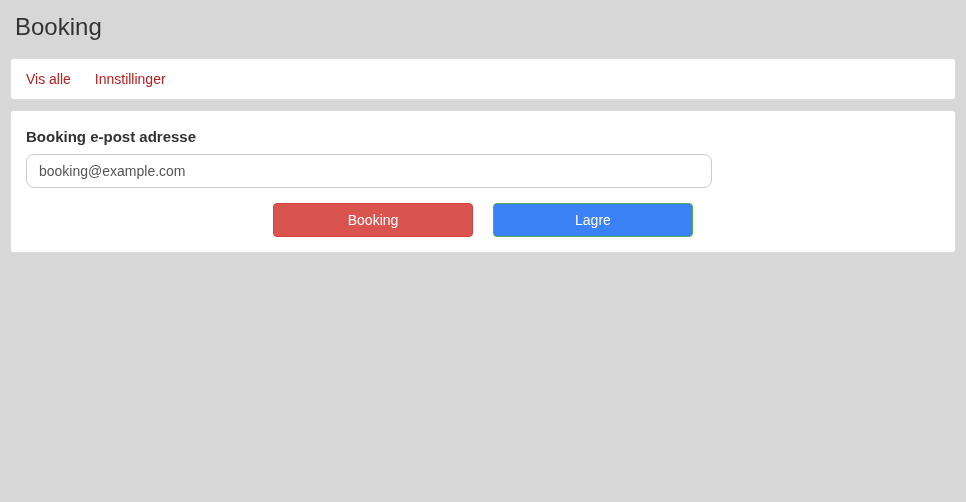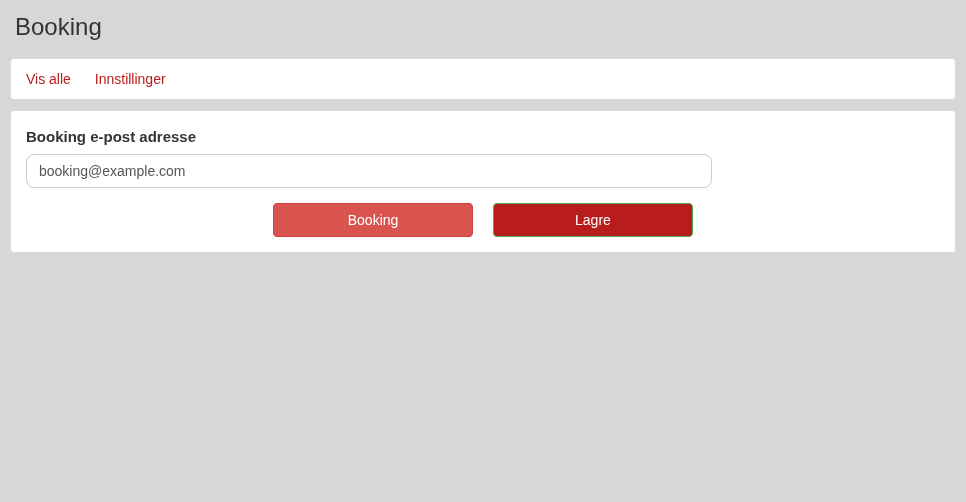--- a/index.html
+++ b/index.html
@@ -85,21 +85,21 @@
       width: 200px;
       margin: 0 8px;
     }
     .btn-danger {
       color: #fff;
       background-color: #d9534f;
       border-color: #d43f3a;
     }
     .btn-success {
       color: #fff;
-      background-color: #b91c1c;
+      background-color: #3b82f6;
       border-color: #4cae4c;
     }
   </style>
 </head>
 <body>
 
 <h2 class="page-title">Booking</h2>
 
 <div class="nav-panel">
   <a>Vis alle</a>

